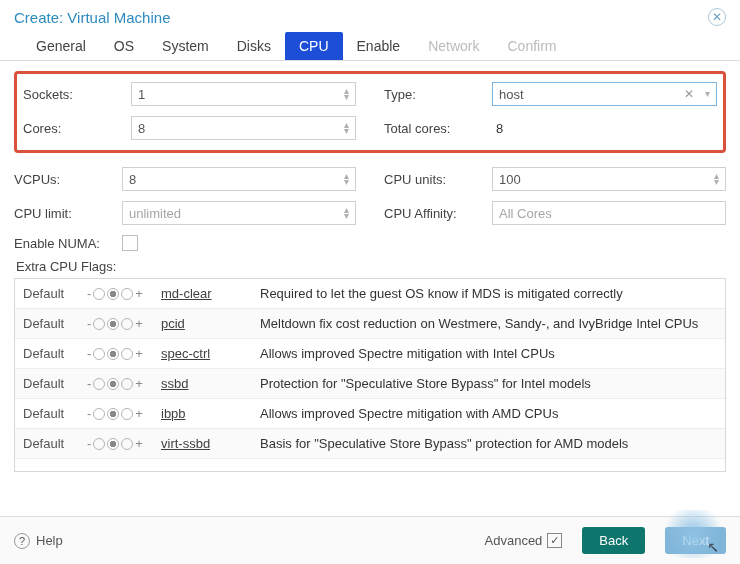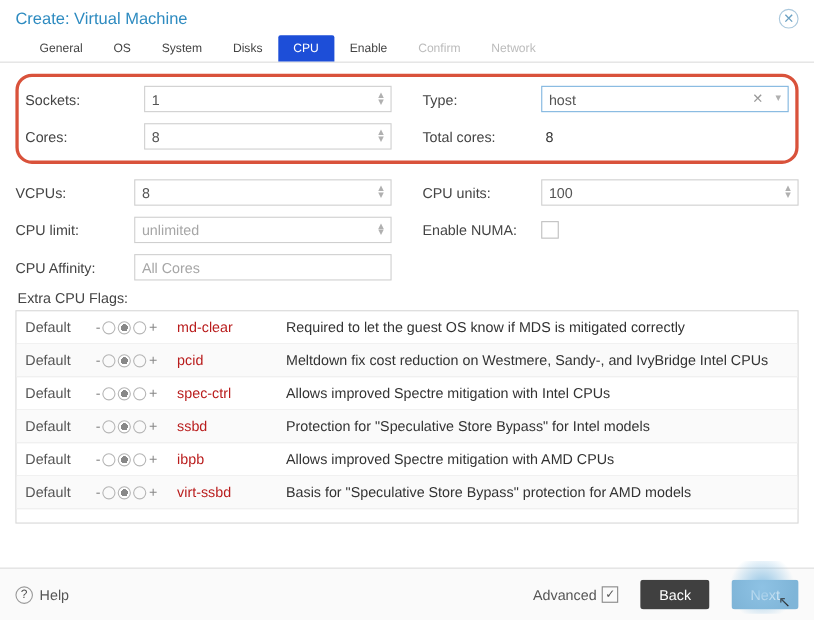--- a/index.html
+++ b/index.html
@@ -21,29 +21,29 @@
   .titlebar .title { color: #2e8bc0; font-size: 15px; }
   .close-x {
     width: 18px; height: 18px; border: 1px solid #aac8dd; border-radius: 50%;
     display: flex; align-items: center; justify-content: center;
     color: #6aa0c2; font-size: 12px; cursor: pointer;
   }
   .tabs {
     display: flex; gap: 0; padding: 0 22px; border-bottom: 1px solid #dcdcdc;
   }
   .tab {
-    padding: 6px 14px; font-size: 11px; color: #444; cursor: pointer; text-align: right;
+    padding: 6px 14px; font-size: 14px; color: #444; cursor: pointer; text-align: right;
   }
   .tab.active {
     background: #1d4ed8; color: #fff; border-radius: 2px 2px 0 0;
   }
   .tab.disabled { color: #bcbcbc; cursor: default; }
   .content { flex: 1; padding: 10px 14px 0 14px; overflow: hidden; }
   .hl-box {
-    border: 3px solid #d9523b; border-radius: 15px;
+    border: 3px solid #d9523b; border-radius: 4px;
     padding: 8px 6px 10px 6px; margin-bottom: 14px;
   }
   .grid2 { display: grid; grid-template-columns: 1fr 1fr; column-gap: 28px; row-gap: 10px; }
   .field { display: flex; align-items: center; }
   .field label { width: 108px; color: #444; }
   .field .value-static { padding-left: 4px; }
   .spinner, .select, .textinput {
     flex: 1; height: 24px; border: 1px solid #cfcfcf; background: #fff;
     display: flex; align-items: center; padding: 0 6px; color: #555;
     position: relative;
@@ -59,34 +59,34 @@
   }
   .section-label { margin: 8px 0 4px 2px; color:#444; }
   .flags-wrap { border:1px solid #d8d8d8; height:194px; position:relative; background:#fff;}
   .flags-scroll { height:100%; overflow-y:auto; }
   .flag-row { display:flex; align-items:center; padding:7px 8px; border-bottom:1px solid #eee; gap:4px;}
   .flag-row:nth-child(even){ background:#fafafa;}
   .col-state{ width:60px; color:#555;}
   .col-toggle{ width:70px; display:flex; align-items:center; gap:2px; color:#888;}
   .radio { width:12px;height:12px;border:1.5px solid #b5b5b5;border-radius:50%;display:inline-block;}
   .radio.sel { background: radial-gradient(circle,#888 0 45%,#fff 46% 100%);}
-  .col-name{ width:95px; color:#b91c1c;}
+  .col-name{ width:95px; color:#404040;text-decoration:underline;}
   .col-desc{ flex:1; color:#333; padding-right:6px;}
   .footer {
     border-top:1px solid #dcdcdc; padding:10px 14px;
     display:flex; align-items:center; justify-content:space-between;
     background:#fafafa;
   }
   .help { display:flex; align-items:center; gap:6px; color:#555; cursor:pointer;}
   .help .qicon{ width:16px;height:16px;border:1px solid #999;border-radius:50%;display:flex;align-items:center;justify-content:center;font-size:11px;}
   .right-controls{ display:flex; align-items:center; gap:20px;}
   .adv{ display:flex; align-items:center; gap:5px; color:#555;}
   .adv .cb{ width:15px;height:15px;border:1px solid #888; display:flex;align-items:center;justify-content:center;color:#555;font-size:11px;}
   .btn { padding:5px 16px; border-radius:3px; font-size:13px; cursor:pointer; border:1px solid transparent;}
-  .btn-blue{ background:#404040; color:#fff;}
+  .btn-blue{ background:#0f766e; color:#fff;}
   .btn-next{ background:#7fb5d8; color:#fff; position:relative;}
   .cursor{ position:absolute; right:6px; bottom:-2px; font-size:14px; color:#222;}
   .footer-glow{ position:absolute; right:12px; bottom:6px; width:70px;height:48px; background:radial-gradient(circle,#8ec2e4 0%,rgba(142,194,228,0)70%); pointer-events:none;}
   ::-webkit-scrollbar{width:10px}
   ::-webkit-scrollbar-thumb{background:#c6c6c6;border-radius:4px}
 </style>
 </head>
 <body>
 
 <div class="window">
@@ -96,22 +96,22 @@
     <span class="close-x">✕</span>
   </div>
 
   <div class="tabs">
     <div class="tab">General</div>
     <div class="tab">OS</div>
     <div class="tab">System</div>
     <div class="tab">Disks</div>
     <div class="tab active">CPU</div>
     <div class="tab">Enable</div>
+    <div class="tab disabled">Network</div>
     <div class="tab disabled">Confirm</div>
-    <div class="tab disabled">Network</div>
   </div>
 
   <div class="content">
 
     <div class="hl-box">
       <div class="grid2">
         <div class="field">
           <label>Sockets:</label>
           <div class="spinner">
             <span>1</span>
@@ -156,28 +156,28 @@
         </div>
       </div>
       <div class="field">
         <label>CPU limit:</label>
         <div class="spinner">
           <span style="color:#a6a6a6">unlimited</span>
           <span class="caret">▴<br>▾</span>
         </div>
       </div>
       <div class="field">
-        <label>Enable NUMA:</label>
-        <span class="checkbox"></span>
-      </div>
-      <div class="field">
         <label>CPU Affinity:</label>
         <div class="textinput">
           <span style="color:#a6a6a6">All Cores</span>
         </div>
+      </div>
+      <div class="field">
+        <label>Enable NUMA:</label>
+        <span class="checkbox"></span>
       </div>
     </div>
 
     <div class="section-label">Extra CPU Flags:</div>
     <div class="flags-wrap">
       <div class="flags-scroll">
 
       <div class="flag-row">
             <span class="col-state">Default</span>
             <span class="col-toggle">- <span class="radio"></span><span class="radio sel"></span><span class="radio"></span> +</span>

